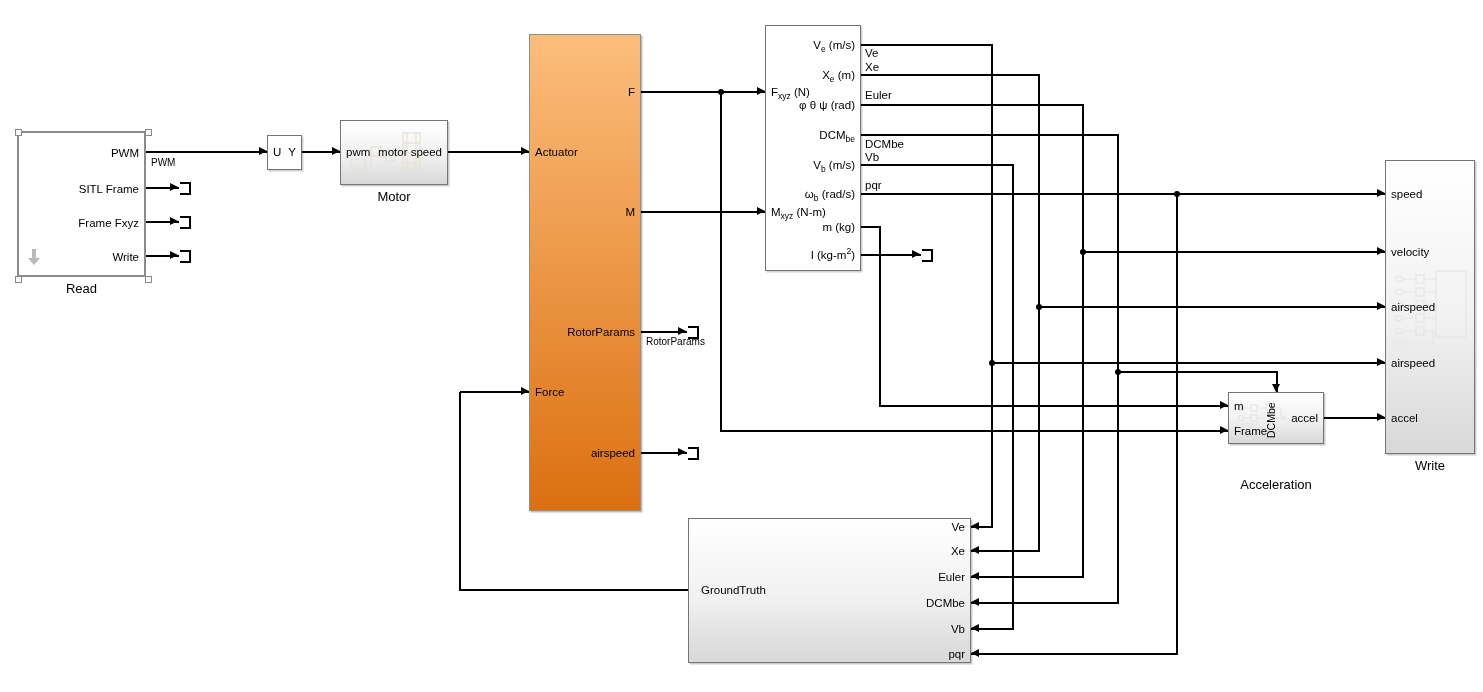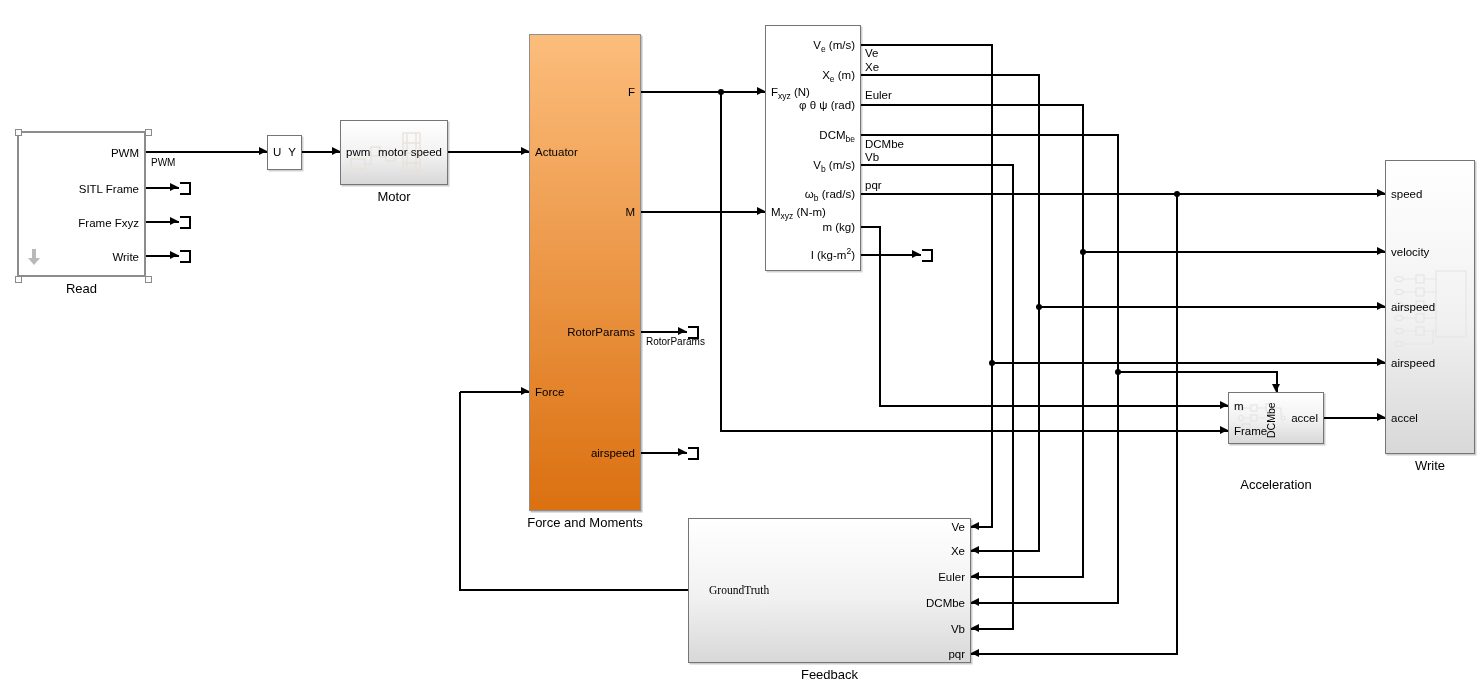--- a/index.html
+++ b/index.html
@@ -69,21 +69,20 @@
     </div>
     <div class="caption" style="left: 244px; top: 189px;">Motor</div>
     <div class="block orange" style="left: 529px; top: 34px; width: 112px; height: 477px;">
       <div class="port-label" style="left: 5px; top: 110px;">Actuator</div>
       <div class="port-label" style="left: 5px; top: 350px;">Force</div>
       <div class="port-label" style="right: 5px; top: 50px; text-align: right;">F</div>
       <div class="port-label" style="right: 5px; top: 170px; text-align: right;">M</div>
       <div class="port-label" style="right: 5px; top: 290px; text-align: right;">RotorParams</div>
       <div class="port-label" style="right: 5px; top: 411px; text-align: right;">airspeed</div>
     </div>
-    <div class="caption" style="left: 435px; top: 515px;">Force and Moments</div>
     <div class="block plain" style="left: 765px; top: 25px; width: 96px; height: 246px;">
       <div class="port-label" style="left: 5px; top: 59px;">F<sub>xyz</sub> (N)</div>
       <div class="port-label" style="left: 5px; top: 179px;">M<sub>xyz</sub> (N-m)</div>
       <div class="port-label" style="right: 5px; top: 12px; text-align: right;">V<sub>e</sub> (m/s)</div>
       <div class="port-label" style="right: 5px; top: 42px; text-align: right;">X<sub>e</sub> (m)</div>
       <div class="port-label" style="right: 5px; top: 72px; text-align: right;">φ θ ψ (rad)</div>
       <div class="port-label" style="right: 5px; top: 102px; text-align: right;">DCM<sub>be</sub></div>
       <div class="port-label" style="right: 5px; top: 132px; text-align: right;">V<sub>b</sub> (m/s)</div>
       <div class="port-label" style="right: 5px; top: 161px; text-align: right;">ω<sub>b</sub> (rad/s)</div>
       <div class="port-label" style="right: 5px; top: 194px; text-align: left;">m (kg)</div>
@@ -128,29 +127,28 @@
           </g>
         </svg></div>
       <div class="port-label" style="left: 5px; top: 26px;">speed</div>
       <div class="port-label" style="left: 5px; top: 84px;">velocity</div>
       <div class="port-label" style="left: 5px; top: 139px;">airspeed</div>
       <div class="port-label" style="left: 5px; top: 195px;">airspeed</div>
       <div class="port-label" style="left: 5px; top: 250px;">accel</div>
     </div>
     <div class="caption" style="left: 1280px; top: 458px;">Write</div>
     <div class="block grad" style="left: 688px; top: 518px; width: 283px; height: 145px;">
-      <div class="port-label" style="left: 20px; top: 64px; font-family: Liberation Serif, serif;">GroundTruth</div>
+      <div class="port-label" style="left: 12px; top: 64px;">GroundTruth</div>
       <div class="port-label" style="right: 5px; top: 1px; text-align: right;">Ve</div>
       <div class="port-label" style="right: 5px; top: 25px; text-align: right;">Xe</div>
       <div class="port-label" style="right: 5px; top: 51px; text-align: right;">Euler</div>
       <div class="port-label" style="right: 5px; top: 77px; text-align: right;">DCMbe</div>
       <div class="port-label" style="right: 5px; top: 103px; text-align: right;">Vb</div>
       <div class="port-label" style="right: 5px; top: 128px; text-align: right;">pqr</div>
     </div>
-    <div class="caption" style="left: 679.5px; top: 667px;">Feedback</div>
     <div class="wire" style="left: 146px; top: 151px; width: 122px; height: 1.5px;"></div>
     <div class="arrow" style="left: 259px; top: 147px; border-top: 4.5px solid transparent; border-bottom: 4.5px solid transparent; border-left: 8px solid var(--wire);"></div>
     <div class="wire" style="left: 302px; top: 151px; width: 39px; height: 1.5px;"></div>
     <div class="arrow" style="left: 332px; top: 147px; border-top: 4.5px solid transparent; border-bottom: 4.5px solid transparent; border-left: 8px solid var(--wire);"></div>
     <div class="wire" style="left: 448px; top: 151px; width: 82px; height: 1.5px;"></div>
     <div class="arrow" style="left: 521px; top: 147px; border-top: 4.5px solid transparent; border-bottom: 4.5px solid transparent; border-left: 8px solid var(--wire);"></div>
     <div class="wire" style="left: 146px; top: 187px; width: 33px; height: 1.5px;"></div>
     <div class="arrow" style="left: 170px; top: 183px; border-top: 4.5px solid transparent; border-bottom: 4.5px solid transparent; border-left: 8px solid var(--wire);"></div>
     <div class="wire" style="left: 146px; top: 221px; width: 33px; height: 1.5px;"></div>
     <div class="arrow" style="left: 170px; top: 217px; border-top: 4.5px solid transparent; border-bottom: 4.5px solid transparent; border-left: 8px solid var(--wire);"></div>

